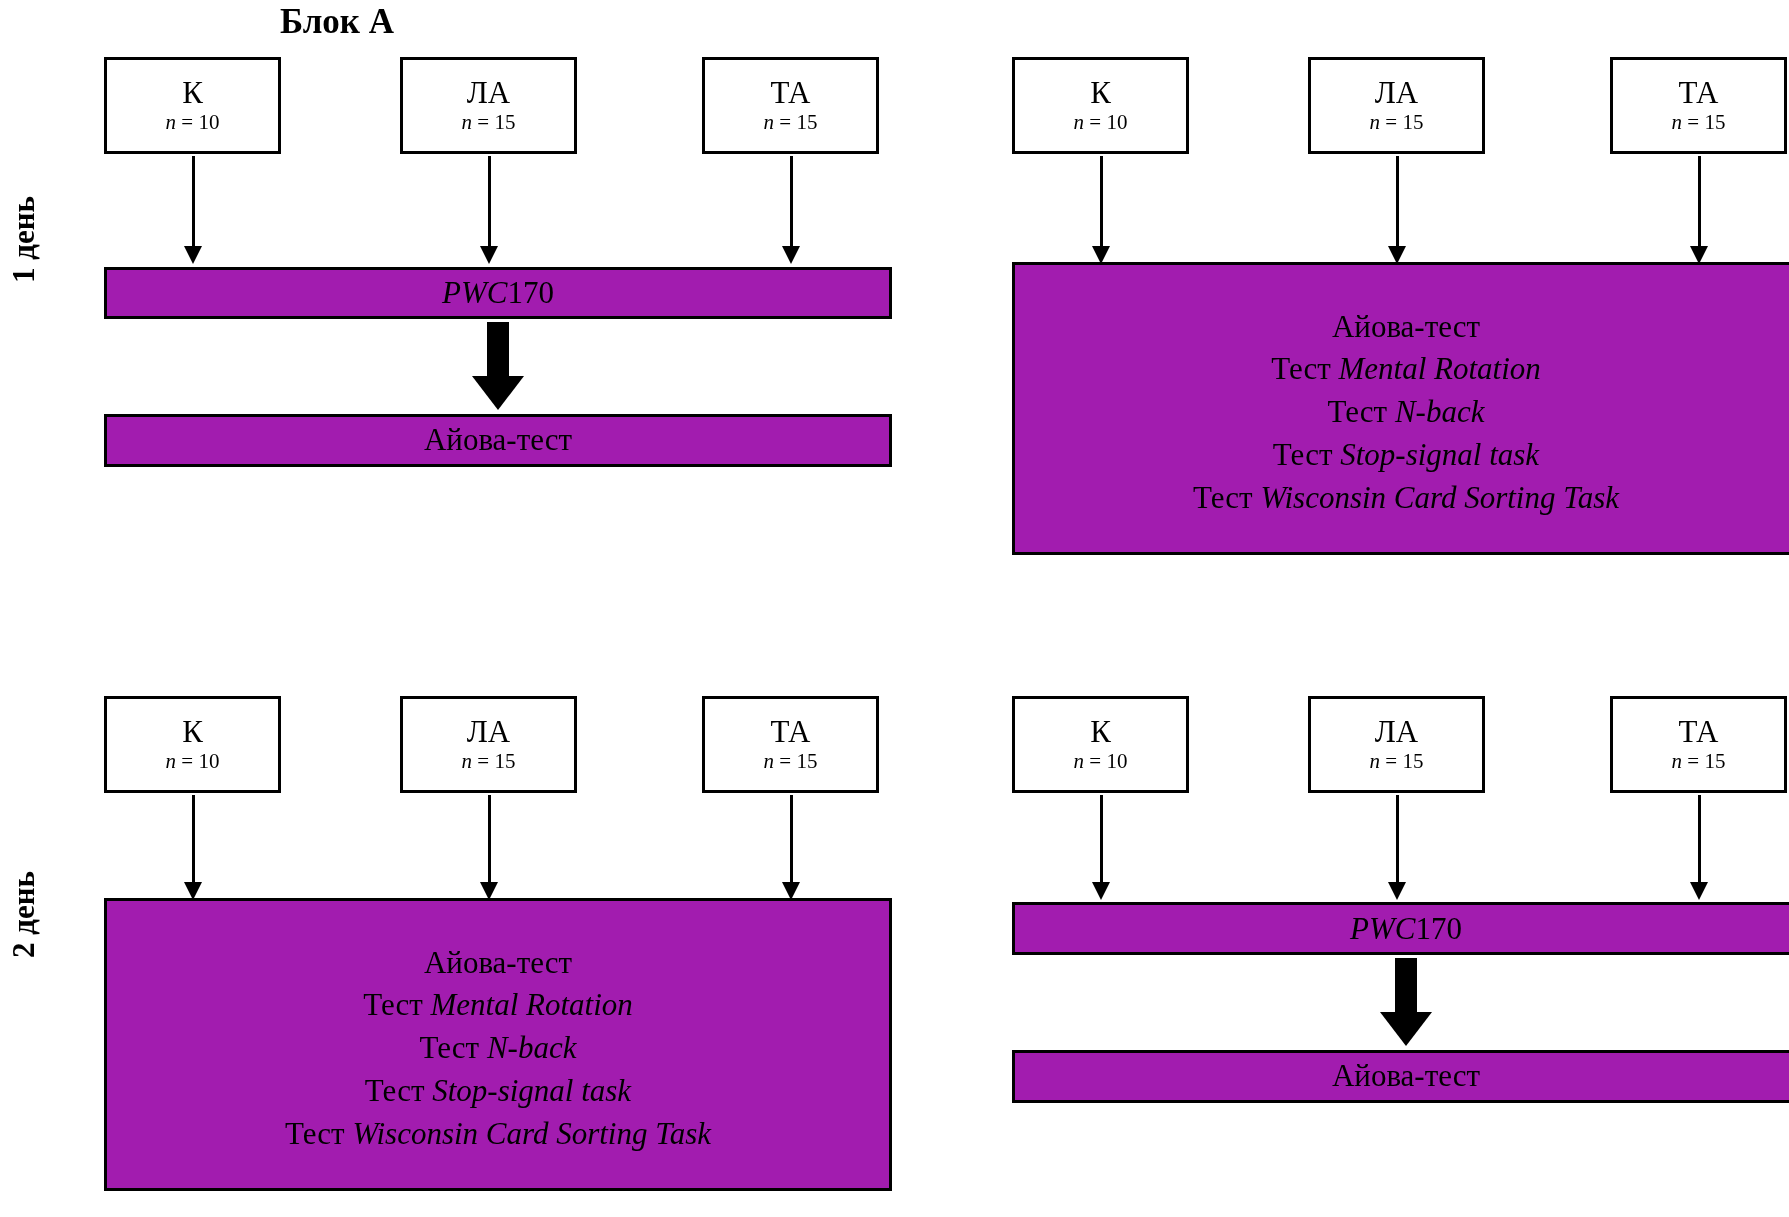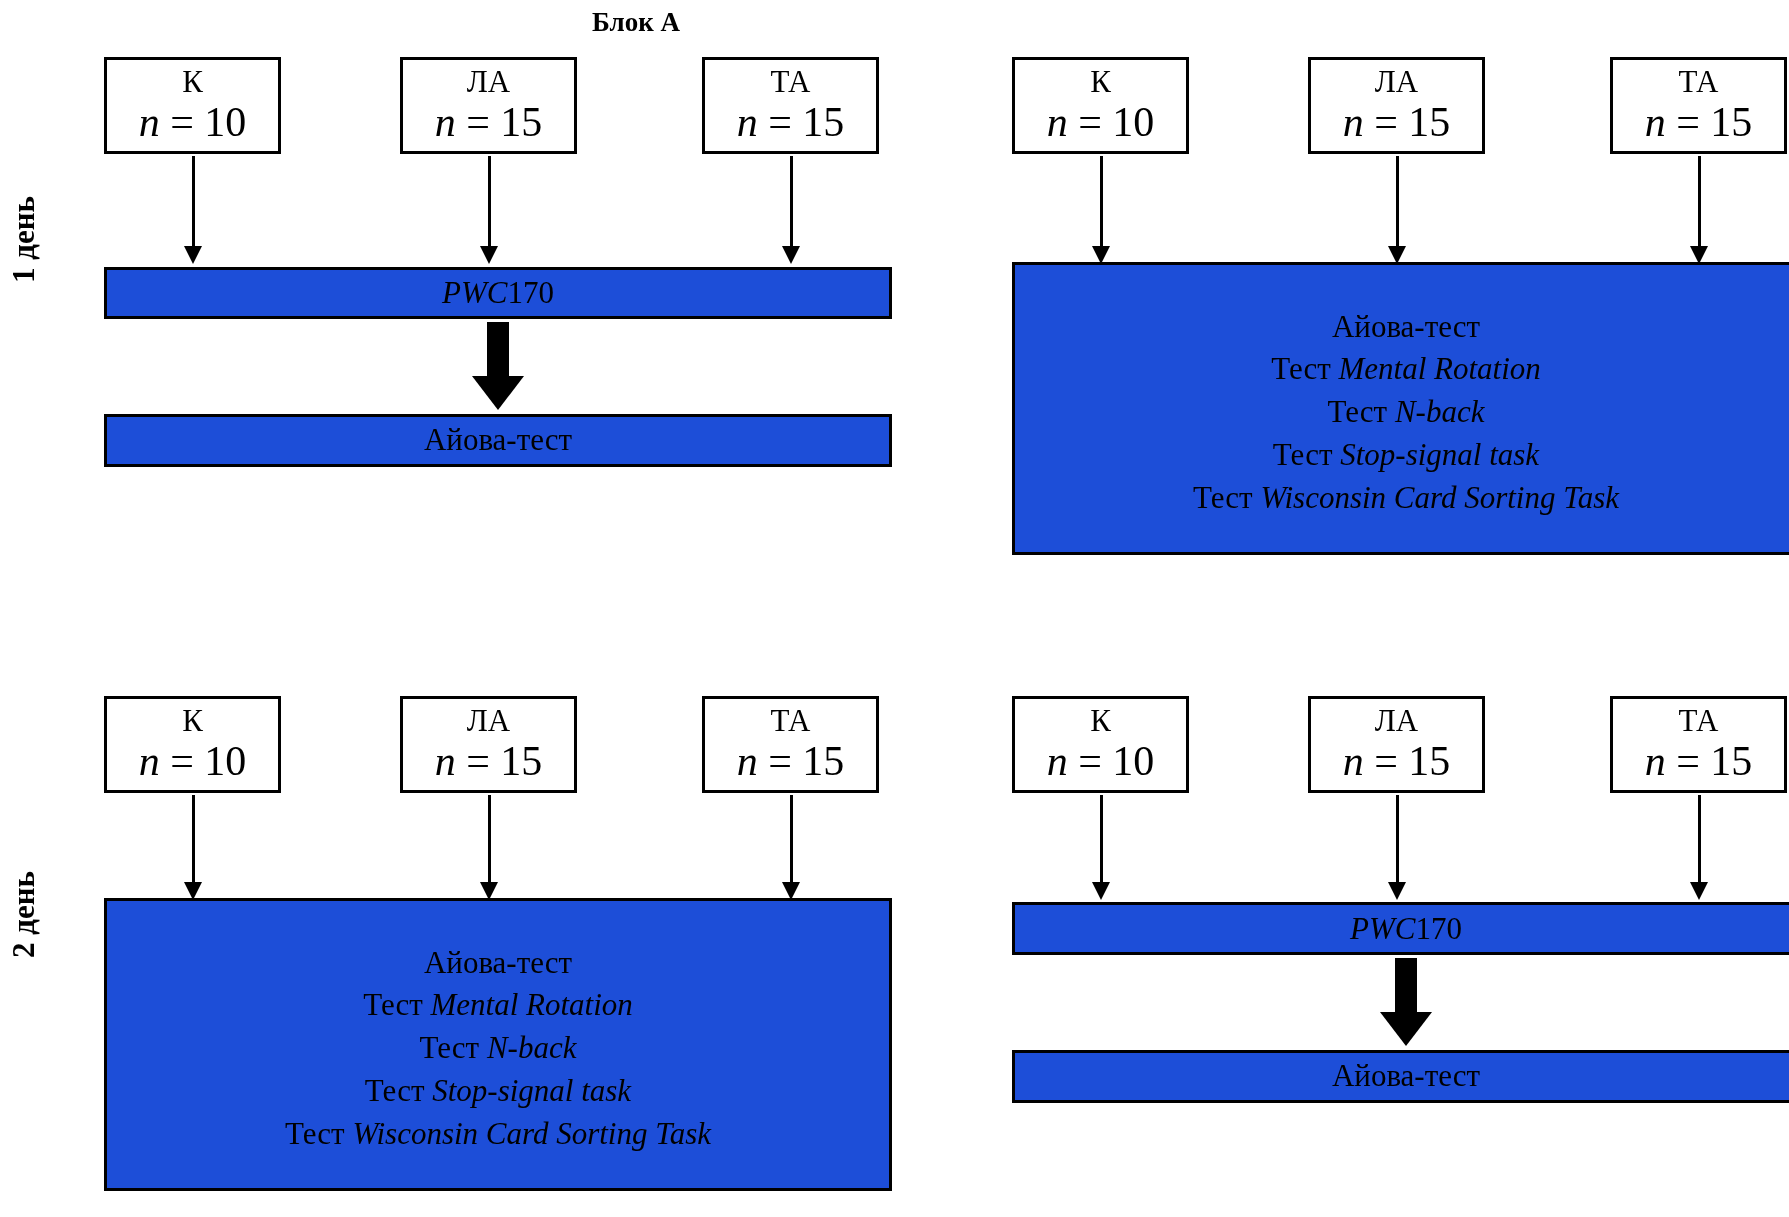--- a/index.html
+++ b/index.html
@@ -19,22 +19,22 @@
     position: relative;
     width: 1789px;
     height: 1217px;
   }
   
   .abs { position: absolute; box-sizing: border-box; }
 
   
   .block-title {
     font-weight: bold;
-    font-size: 27px;
-    text-align: right;
+    font-size: 35px;
+    text-align: left;
     line-height: 36px;
   }
 
   
   .day-label {
     font-weight: bold;
     font-size: 31px;
     writing-mode: vertical-rl;
     transform: rotate(180deg);
     text-align: center;
@@ -49,21 +49,21 @@
     display: flex;
     flex-direction: column;
     align-items: center;
     justify-content: center;
     line-height: 1.12;
   }
   .group-box .g-name {
     font-size: 31px;
   }
   .group-box .g-n {
-    font-size: 42px;
+    font-size: 21px;
   }
   .group-box .g-n .it { font-style: italic; }
 
   
   .arrow-thin {
     position: absolute;
   }
   .arrow-thin .shaft {
     position: absolute;
     left: 50%;
@@ -100,21 +100,21 @@
     margin-left: -26px;
     width: 0; height: 0;
     border-left: 26px solid transparent;
     border-right: 26px solid transparent;
     border-top: 34px solid #000;
   }
 
   
   .test-box {
     border: 3px solid #000;
-    background: #1d4ed8;
+    background: #a21caf;
     display: flex;
     flex-direction: column;
     align-items: center;
     justify-content: center;
     font-size: 31px;
     text-align: center;
   }
   .test-box.single { justify-content: center; }
   .test-box .line { line-height: 1.38; white-space: nowrap; }
   .it { font-style: italic; }

